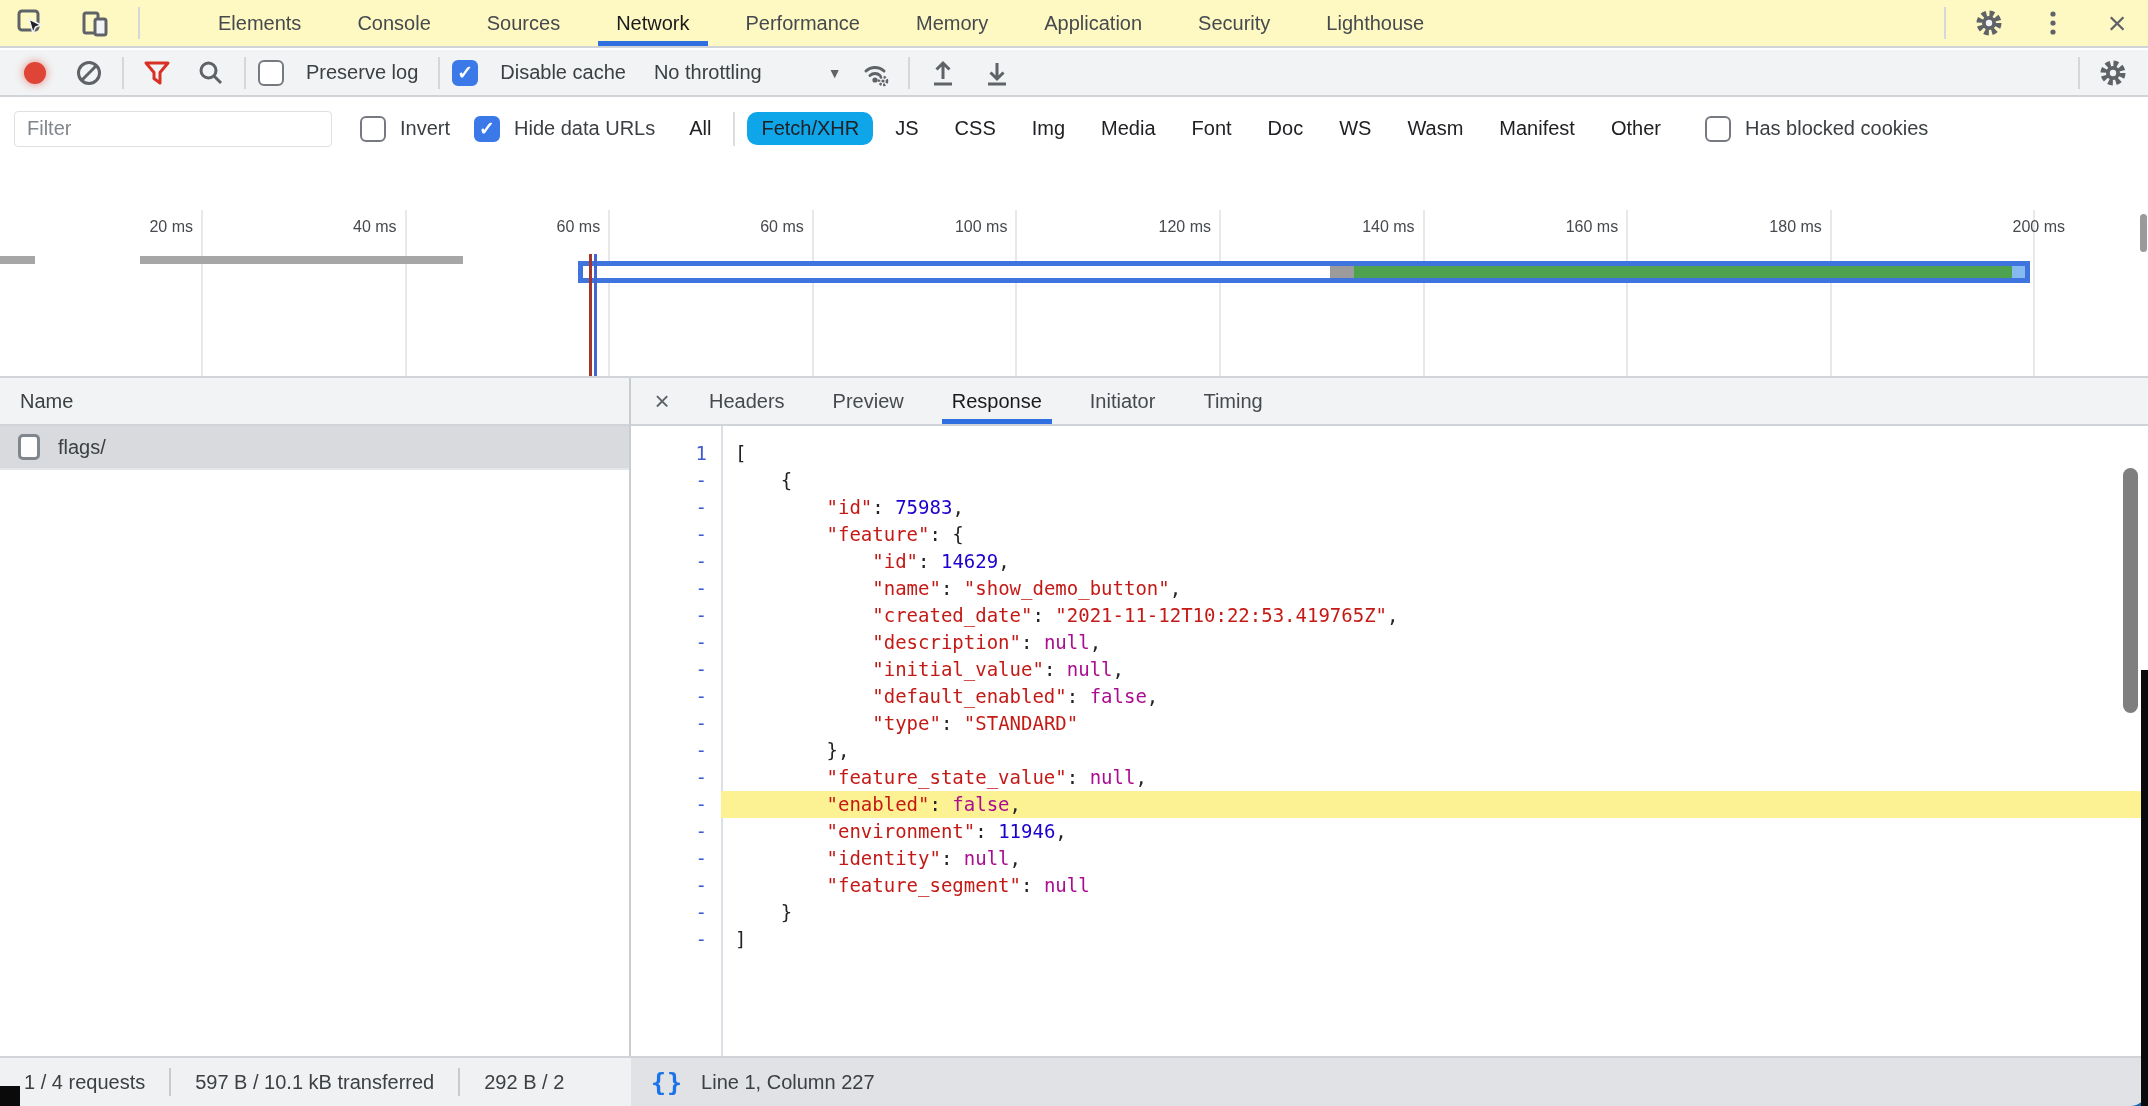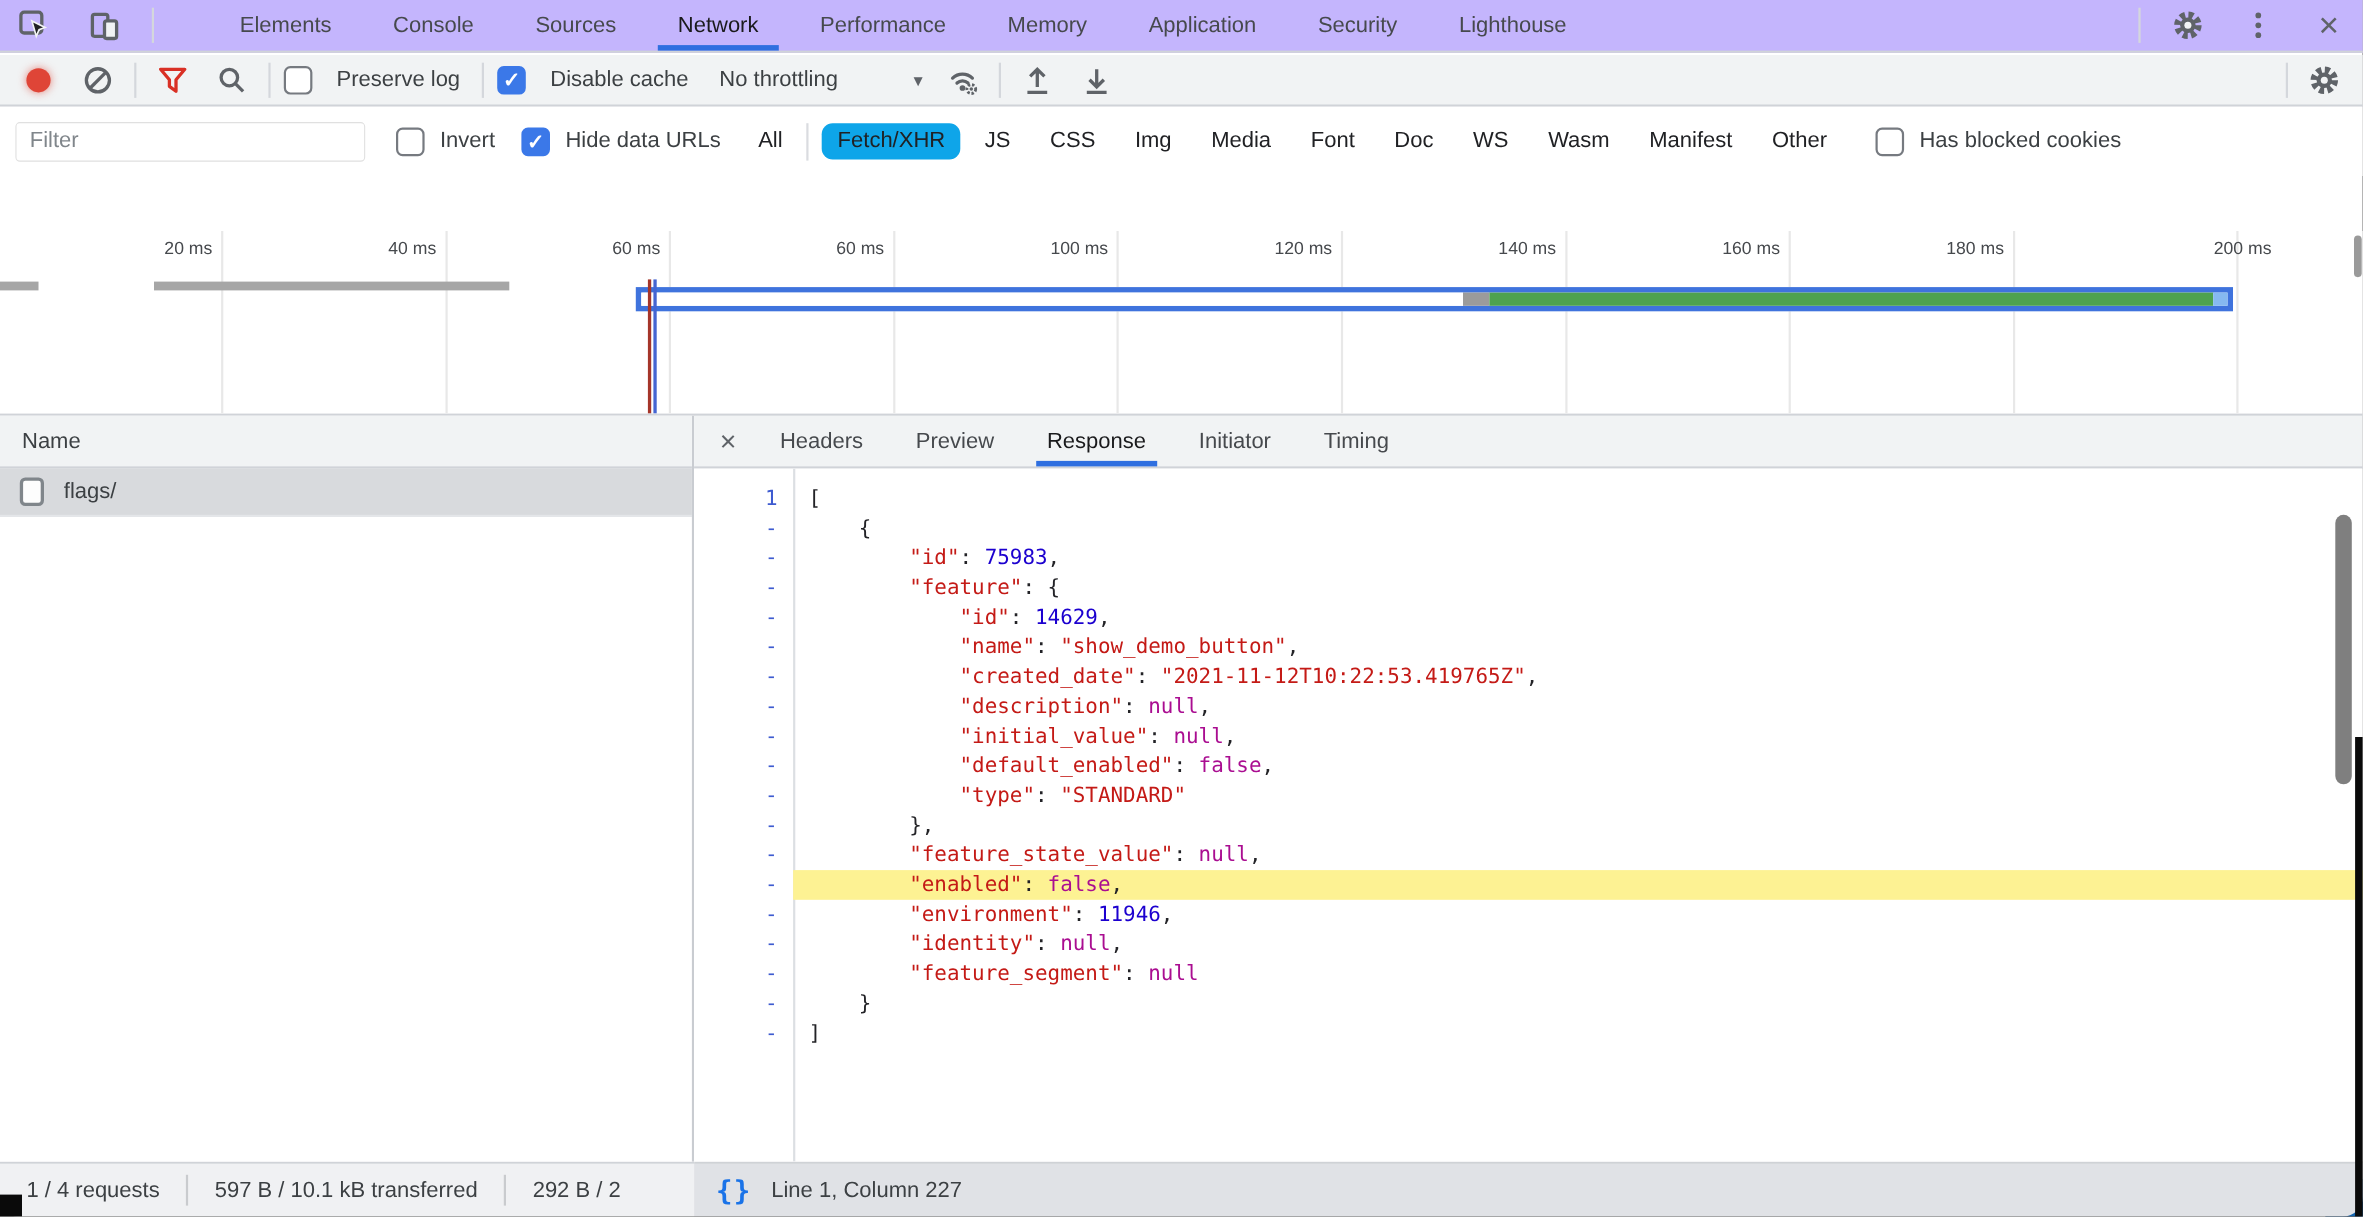--- a/index.html
+++ b/index.html
@@ -5,21 +5,21 @@
   * { margin:0; padding:0; box-sizing:border-box; }
   html,body { width:2148px; height:1106px; overflow:hidden; }
   body { font-family:"Liberation Sans", sans-serif; font-size:20px; color:#3c4043; background:#000; position:relative; }
   #app { position:absolute; inset:0; background:#fff; }
 
   .vdiv { width:2px; background:#d4d7dc; height:32px; flex:none; }
   .icon-btn { display:flex; align-items:center; justify-content:center; width:42px; height:40px; flex:none; cursor:pointer; }
   svg { display:block; }
 
   
-  #tabbar { position:absolute; left:0; top:0; width:2148px; height:48px; background:#c4b5fd; border-bottom:2px solid #d0d3d8; display:flex; align-items:center; padding:0 10px; gap:22px;text-align:right; }
+  #tabbar { position:absolute; left:0; top:0; width:2148px; height:48px; background:#fef9c3; border-bottom:2px solid #d0d3d8; display:flex; align-items:center; padding:0 10px; gap:22px;text-align:right; }
   #main-tabs { display:flex; align-items:stretch; height:46px; margin-left:28px; }
   .tab { position:relative; display:flex; align-items:center; padding:0 28px; color:#46494d; cursor:pointer; white-space:nowrap; }
   .tab.active { color:#1a1a1c; }
   .tab.active::after { content:""; position:absolute; left:10px; right:10px; bottom:0; height:5px; background:#2f6fe0; }
   #tabbar .spacer { flex:1; }
   .kebab-dot { fill:#5f6368; }
   .close-x { font-size:32px; color:#5f6368; line-height:1; font-weight:400; }
 
   
   #toolbar { position:absolute; left:0; top:50px; width:2148px; height:47px; background:#f1f3f4; border-bottom:2px solid #d0d3d8; display:flex; align-items:center; padding:0 14px; gap:12px; }

